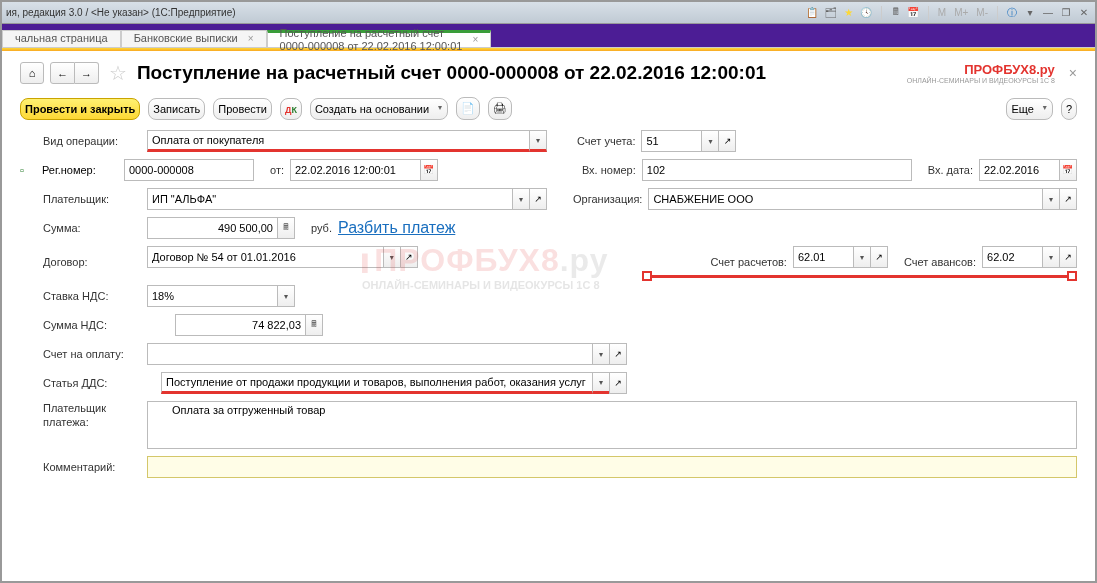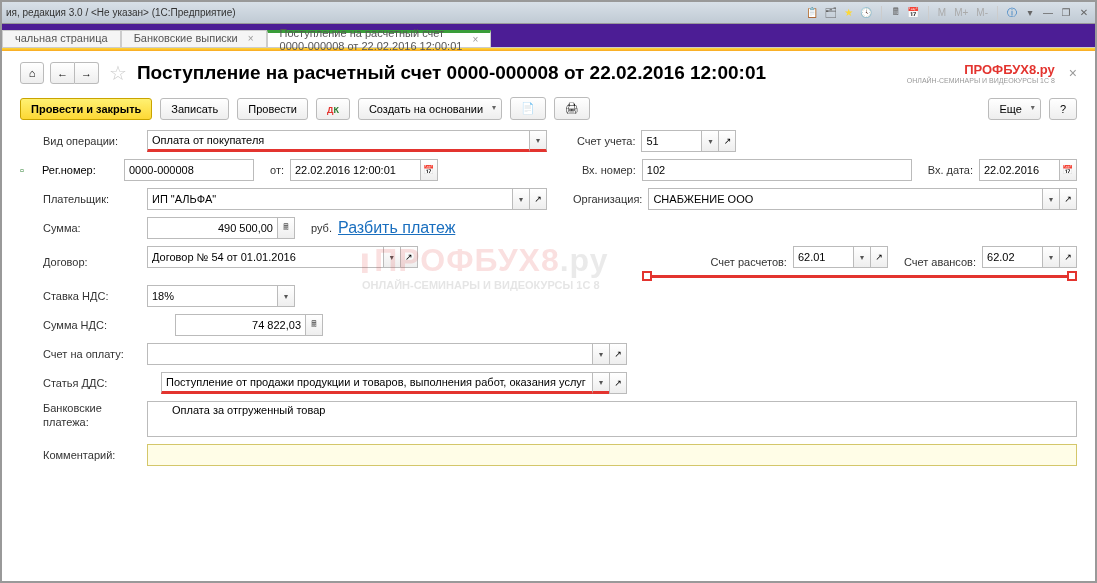--- a/index.html
+++ b/index.html
@@ -16,41 +16,41 @@
 .sep-yellow { height: 3px; background: linear-gradient(#fdd835, #f9a825);}
 .content { padding: 10px 18px 10px 18px; }
 .header-row { display: flex; align-items: center; gap: 6px; margin-bottom: 12px;}
 .ico-btn { border:1px solid #bbb; background: linear-gradient(#fff,#eee); padding: 3px 6px; border-radius:3px; cursor:pointer; min-width:24px; min-height:22px; display:flex; align-items:center; justify-content:center;}
 .star { color:#ccc; font-size:20px; cursor:pointer; padding:0 4px;}
 h1 { font-size: 19px; font-weight: bold; flex: 1;}
 .logo { color:#e3342f; font-weight:bold; font-size:13px; text-align:right; }
 .logo small { color:#999; font-size:7px; font-weight:normal; display:block;}
 .close-x { color:#999; font-size:14px; margin-left:8px; cursor:pointer;}
 .toolbar { display:flex; gap:8px; align-items:center; margin-bottom:10px;}
-.btn { border:1px solid #bbb; background:linear-gradient(#fff,#eee); padding:4px 10px; border-radius:3px; cursor:pointer; font-size:11px;}
+.btn { border:1px solid #bbb; background:linear-gradient(#fff,#eee); padding:4px 4px; border-radius:8px; cursor:pointer; font-size:11px;}
 .btn.primary { background:linear-gradient(#fff172,#fdd835); border-color:#c9a400; font-weight:bold;}
 .btn.dd { padding-right: 18px; position:relative;}
 .btn.dd::after { content:"▾"; position:absolute; right:5px; font-size:8px; color:#666;}
 .toolbar .spacer { flex:1;}
 .form-row { display:flex; align-items:center; margin-bottom:7px; gap:6px;}
 .lbl { width:98px; color:#333; font-size:11px; flex-shrink:0;margin-left:23px;}
 .lbl-sm { color:#333; font-size:11px; margin-left:10px; flex-shrink:0;}
 .tinput { border:1px solid #bbb; height:22px; padding:2px 4px; font-size:11px; background:#fff;}
 .select-grp { display:flex;}
 .select-grp .tinput { border-right:none;}
 .dd-btn { border:1px solid #bbb; background:linear-gradient(#fff,#eee); width:18px; height:22px; cursor:pointer; font-size:8px; color:#555; display:flex; align-items:center; justify-content:center;}
 .ext-btn { border:1px solid #bbb; background:linear-gradient(#fff,#eee); width:18px; height:22px; margin-left:-1px; cursor:pointer; display:flex; align-items:center; justify-content:center; font-size:9px;}
 .link { color:#1a6fbf; text-decoration:underline; cursor:pointer; font-size:16px;}
 .redline { border-bottom:3px solid #e3342f !important;}
 .red-handle { width:10px;height:10px; background:#fff; border:2px solid #e3342f; display:inline-block;}
 .redbar-row { display:flex; align-items:flex-end; position:relative;}
 .calendar-ico { font-size:9px; color:#555;}
 .gap-col { flex:1;}
 .right-align { text-align:right;}
-textarea.tinput { height:36px; resize:none; font-family:inherit;padding-left:24px;}
+textarea.tinput { height:48px; resize:none; font-family:inherit;padding-left:24px;}
 .yellow-input { background:#fffde7 !important; border-color:#d4c76a;}
 .watermark { position:absolute; top:240px; left:360px; font-size:32px; color:rgba(220,50,50,0.15); font-weight:bold; pointer-events:none; letter-spacing:1px;}
 .watermark small {display:block; font-size:11px; color:rgba(150,150,150,0.25); letter-spacing:0;}
 </style>
 </head>
 <body>
 
 <div class="title-bar">
   <span>ия, редакция 3.0 / &lt;Не указан&gt;  (1С:Предприятие)</span>
   <div class="right-tools">
@@ -226,21 +226,21 @@
   <div class="form-row">
     <span class="lbl">Статья ДДС:</span>
     <div class="select-grp" style="flex:1;max-width:480px">
       <input class="tinput redline" style="flex: 1 1 0%; margin-left: 14px;" value="Поступление от продажи продукции и товаров, выполнения работ, оказания услуг">
       <div class="dd-btn redline">▾</div>
       <div class="ext-btn">↗</div>
     </div>
   </div>
 
   <div class="form-row" style="align-items:flex-start">
-    <span class="lbl" style="line-height:1.3">Банковские платежа:</span>
+    <span class="lbl" style="line-height:1.3">Плательщик платежа:</span>
     <textarea class="tinput" style="flex: 1 1 0%;">Оплата за отгруженный товар</textarea>
   </div>
 
   <div class="form-row">
     <span class="lbl">Комментарий:</span>
     <input class="tinput yellow-input" style="flex: 1 1 0%;" value="">
   </div>
 
 </div>
 

